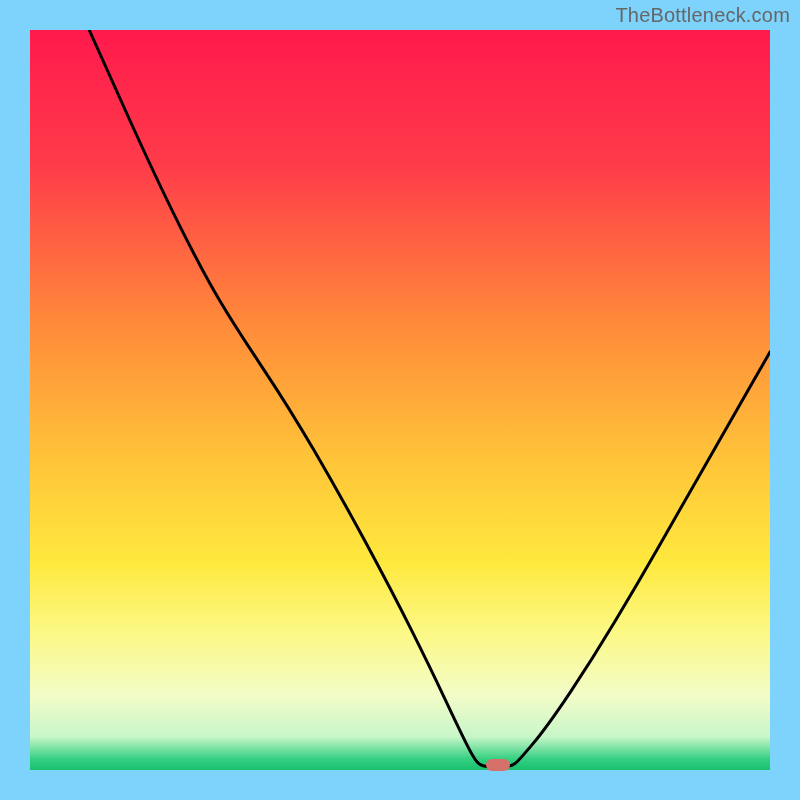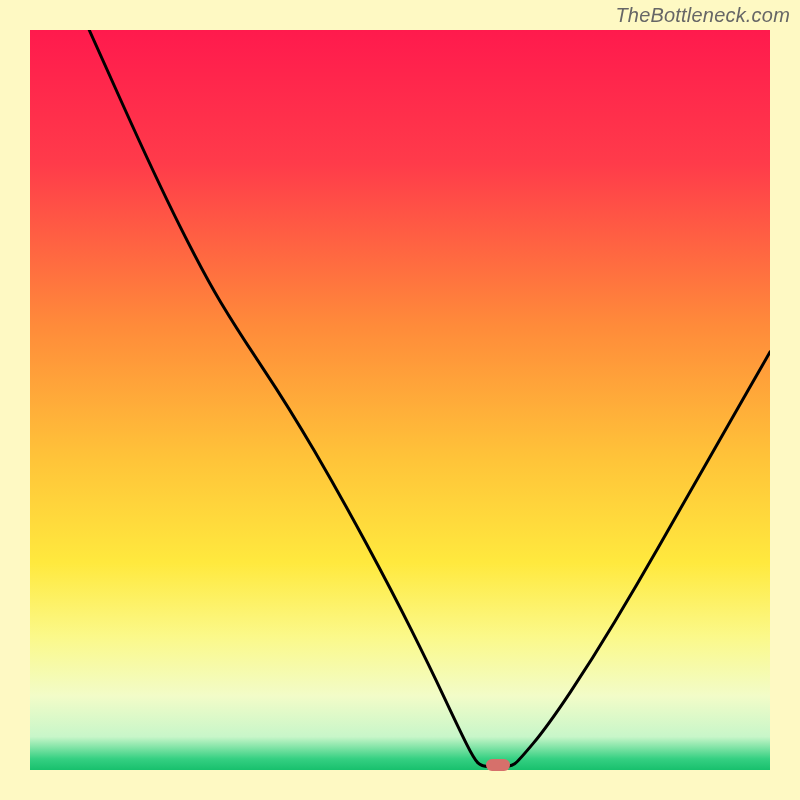--- a/index.html
+++ b/index.html
@@ -8,22 +8,21 @@
     width: 800px;
     height: 800px;
     overflow: hidden;
     background: #000;
     font-family: Arial, Helvetica, sans-serif;
   }
   .frame {
     position: relative;
     width: 800px;
     height: 800px;
-    background: #fef9c3;
-    font-style: italic;
+    background: #7dd3fc;
   }
   .watermark {
     position: absolute;
     top: 4px;
     right: 10px;
     color: #666;
     font-size: 20px;
     font-weight: 500;
     letter-spacing: 0.2px;
     z-index: 5;

